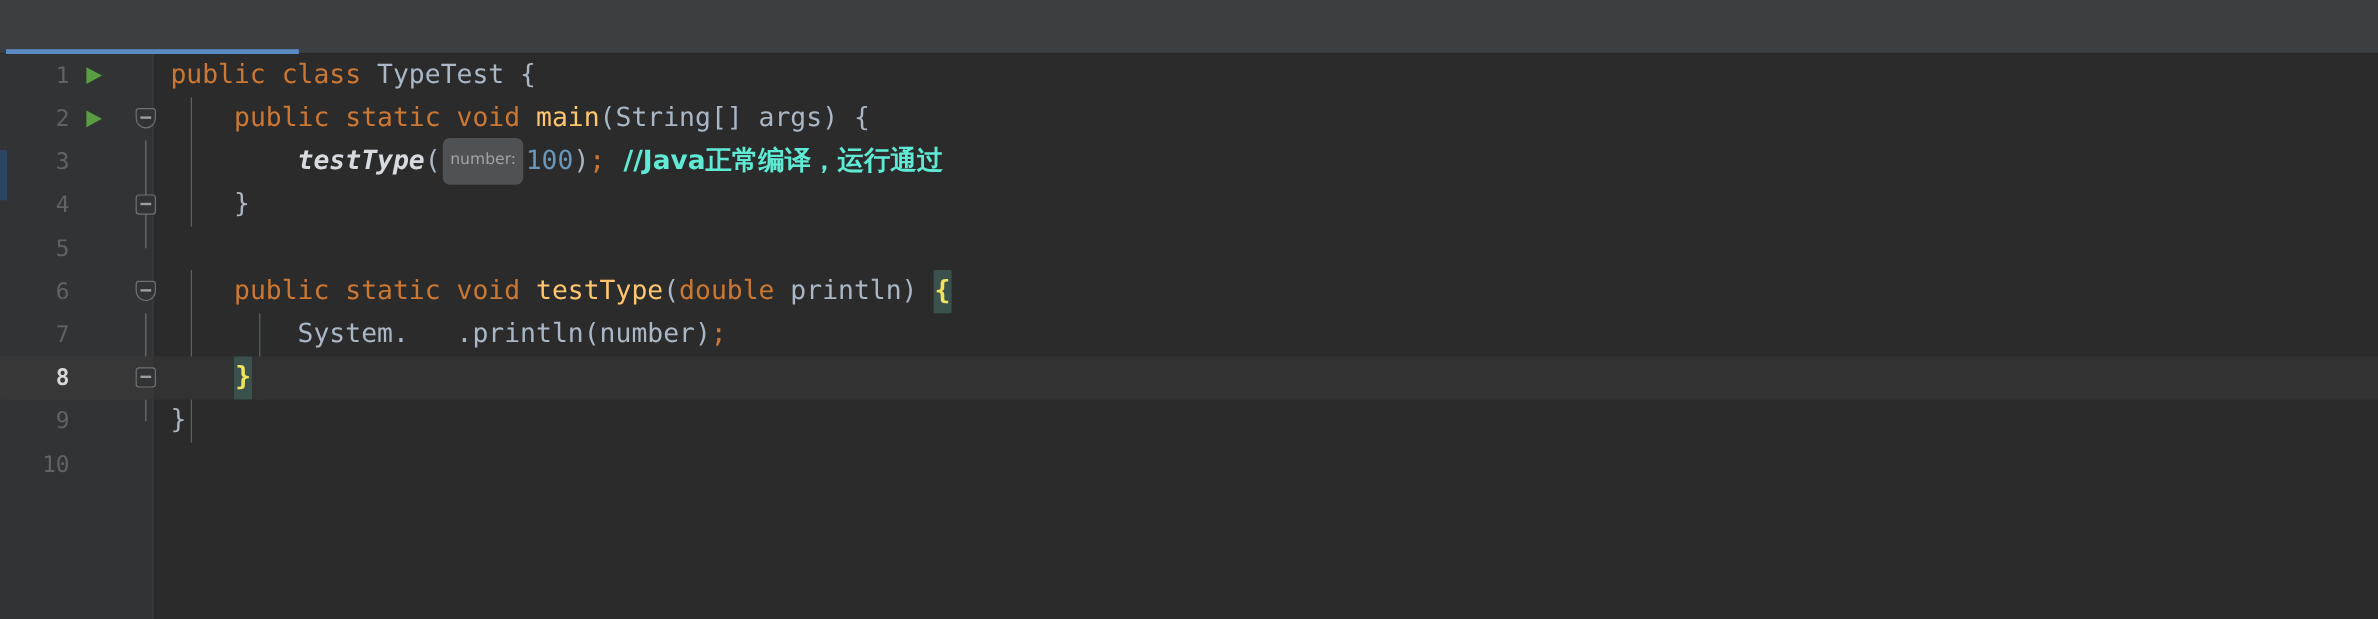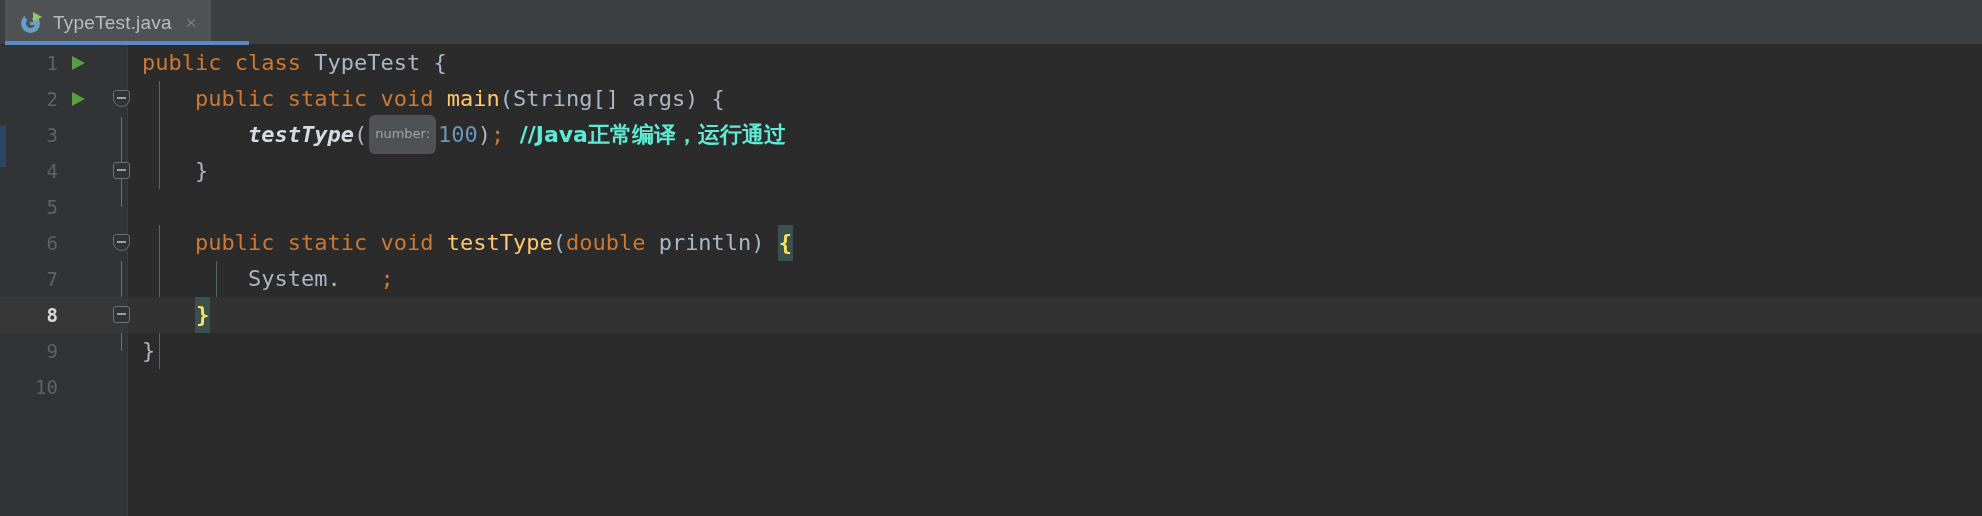--- a/index.html
+++ b/index.html
@@ -160,30 +160,20 @@
     margin:0 2px;
     position:relative; top:-2px;
     font-family:"DejaVu Sans","Liberation Sans",sans-serif;
   }
   .cjk{ font-family:"DejaVu Sans","Liberation Sans",sans-serif; }
 </style>
 </head>
 <body>
 
 <div class="tabbar">
-  <div class="tab">
-    <span class="tab-icon">
-      <span class="ring"></span>
-        <span class="hole"></span>
-        <span class="bar"></span>
-        <span class="play"></span>
-    </span>
-    <span class="tab-label">TypeTest.java</span>
-    <span class="tab-close">×</span>
-  </div>
   <div class="tab-underline"></div>
 </div>
 
 <div class="editor">
 
   <div class="gutter"></div>
   <div class="gutter-sep"></div>
 
   <div class="vcsstrip"></div>
   <div class="vcsmark" style="top:80px; height:42px;"></div>
@@ -245,21 +235,21 @@
         <span class="minus"></span>
     </div>
     <div class="code">
       <span class="punc">    </span><span class="kw">public</span><span class="punc"> </span><span class="kw">static</span><span class="punc"> </span><span class="kw">void</span><span class="punc"> </span><span class="mdecl">testType</span><span class="punc">(</span><span class="kw">double</span><span class="punc"> println) </span><span class="brace-hl">{</span>
     </div>
   </div>
 
   <div class="row" style="top:216px;">
     <div class="lnum">7</div>
     <div class="code">
-      <span class="punc">        </span><span class="ident">System</span><span class="punc">.</span><span class="field">out</span><span class="semi">;</span>
+      <span class="punc">        </span><span class="ident">System</span><span class="punc">.</span><span class="field">out</span><span class="ident">.println(number)</span><span class="semi">;</span>
     </div>
   </div>
 
   <div class="row cur" style="top:252px;">
     <div class="gutbg"></div>
       <div class="rowbg"></div>
     <div class="lnum active">8</div>
     <div class="fold">
       <span class="box"></span>
         <span class="minus"></span>

